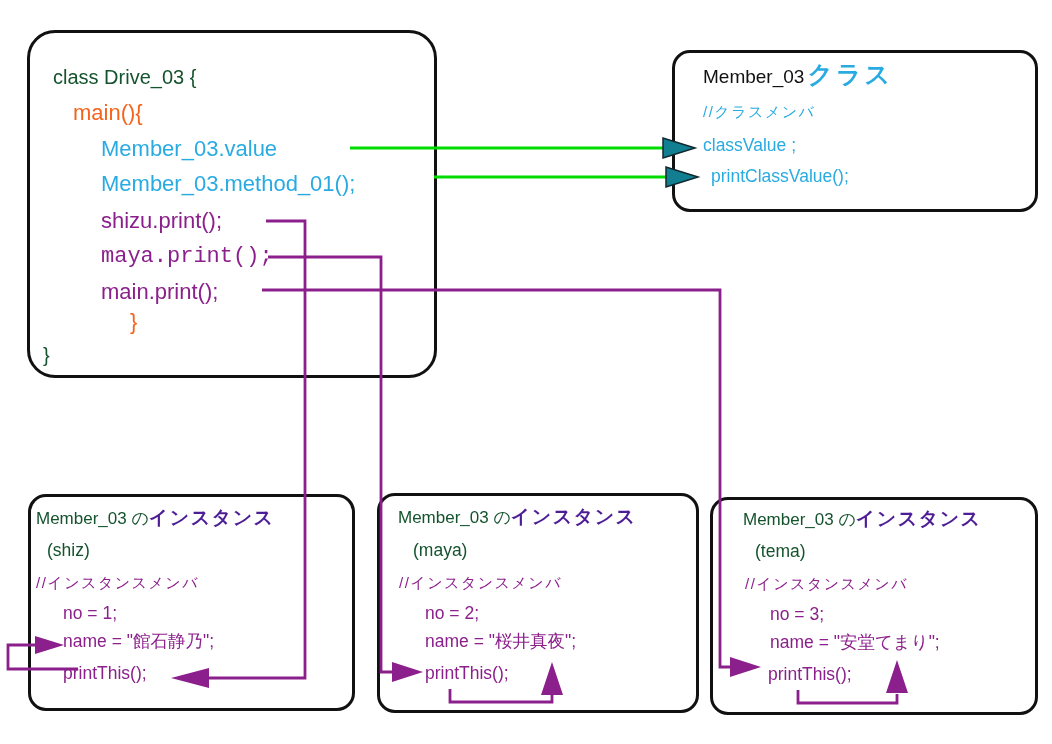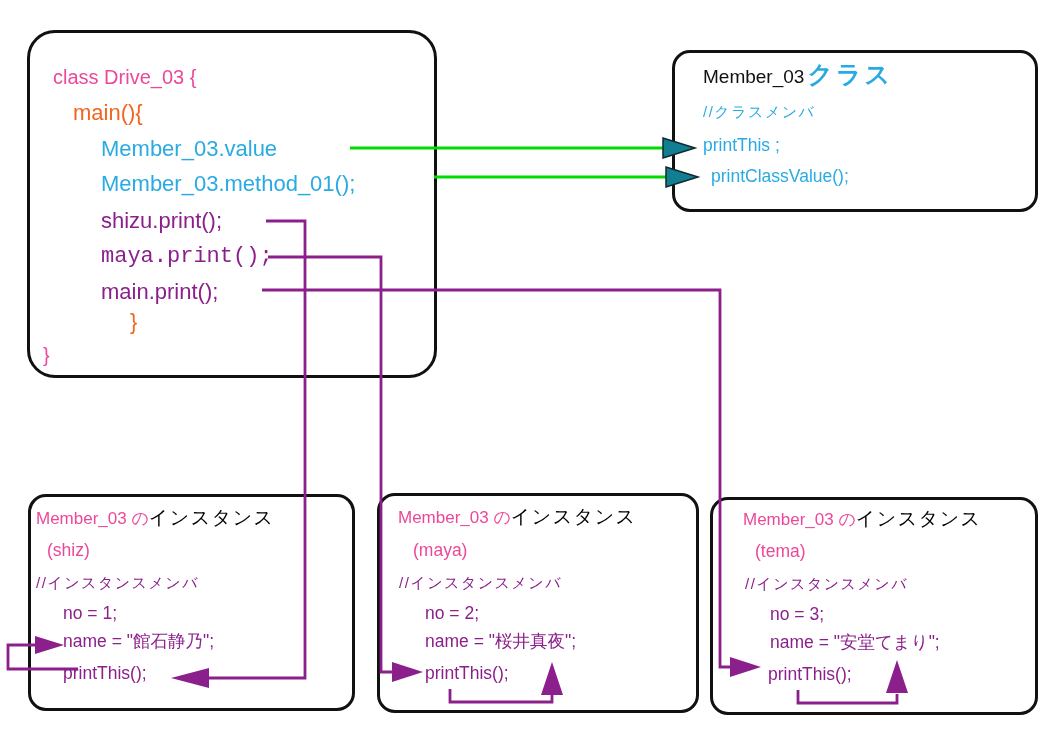--- a/index.html
+++ b/index.html
@@ -11,33 +11,33 @@
     position:absolute;background:#fff;border:3px solid #111;border-radius:18px;
     box-sizing:border-box;
   }
   #box-drive{left:27px;top:30px;width:410px;height:348px;border-radius:28px;border-width:3.5px;}
   #box-class{left:672px;top:50px;width:366px;height:162px;}
   #box-shiz {left:28px;top:494px;width:327px;height:217px;}
   #box-maya {left:377px;top:493px;width:322px;height:220px;}
   #box-tema {left:710px;top:497px;width:328px;height:218px;}
 
   .tl{position:absolute;white-space:nowrap;line-height:1.15;}
-  .black{color:#ec4899;}
+  .black{color:#14532d;}
   .purple{color:#8B1F8B;}
   .cyan{color:#29ABE2;}
   .orange{color:#F3641E;}
 
   .code22{font-size:22px;}
   .code20{font-size:20px;}
   .code17{font-size:17.5px;}
 
   .cls-title-name{font-size:19px;color:#111;margin-top:27px;}
   .cls-title-suffix{font-size:25px;color:#29ABE2;font-weight:bold;letter-spacing:3px;margin-left:3px;}
-  .inst-title-name{font-size:17px;color:#ec4899;}
-  .inst-title-suffix{font-size:19px;color:#000000;font-weight:normal;letter-spacing:1.5px;}
+  .inst-title-name{font-size:17px;color:#14532d;}
+  .inst-title-suffix{font-size:19px;color:#4c1d95;font-weight:bold;letter-spacing:1.5px;}
   .jp-comment{letter-spacing:1.5px;font-size:15px;}
 
   #connector-layer{position:absolute;left:0;top:0;width:1052px;height:744px;z-index:5;pointer-events:none;}
   .pline{stroke:#8B1F8B;stroke-width:2.8;fill:none;}
   .parrow{fill:#8B1F8B;stroke:none;}
   .gline{stroke:#00DC00;stroke-width:3;fill:none;}
   .tarrow{fill:#117E91;stroke:#10282e;stroke-width:1.5;}
 </style>
 </head>
 <body>
@@ -53,21 +53,21 @@
   <div class="tl code22 purple" style="left:101px;top:244px;font-family:Liberation Mono, monospace;">maya.print();</div>
   <div class="tl code22 purple" style="left:101px;top:279px;">main.print();</div>
   <div class="tl code22 orange" style="left:130px;top:309px;">}</div>
   <div class="tl code20 black" style="left:43px;top:344px;">}</div>
 
   <div class="diagram-box" id="box-class"></div>
   <div class="tl" style="left:703px;top:60px;">
     <span class="cls-title-name">Member_03</span><span class="cls-title-suffix">クラス</span>
   </div>
   <div class="tl cyan jp-comment" style="left:703px;top:103px;">//クラスメンバ</div>
-  <div class="tl code17 cyan" style="left:703px;top:135px;">printThis ;</div>
+  <div class="tl code17 cyan" style="left:703px;top:135px;">classValue ;</div>
   <div class="tl code17 cyan" style="left:703px;top:166px;margin-left:8px;">printClassValue();</div>
 
   <div class="diagram-box" id="box-shiz"></div>
   <div class="tl" style="left:36px;top:507px;">
     <span class="inst-title-name">Member_03 の</span><span class="inst-title-suffix">インスタンス</span>
   </div>
   <div class="tl code17 black" style="left:47px;top:540px;">(shiz)</div>
   <div class="tl purple jp-comment" style="left:36px;top:574px;">//インスタンスメンバ</div>
   <div class="tl code17 purple" style="left:63px;top:603px;">no = 1;</div>
   <div class="tl code17 purple" style="left:63px;top:631px;">name = "館石静乃";</div>

